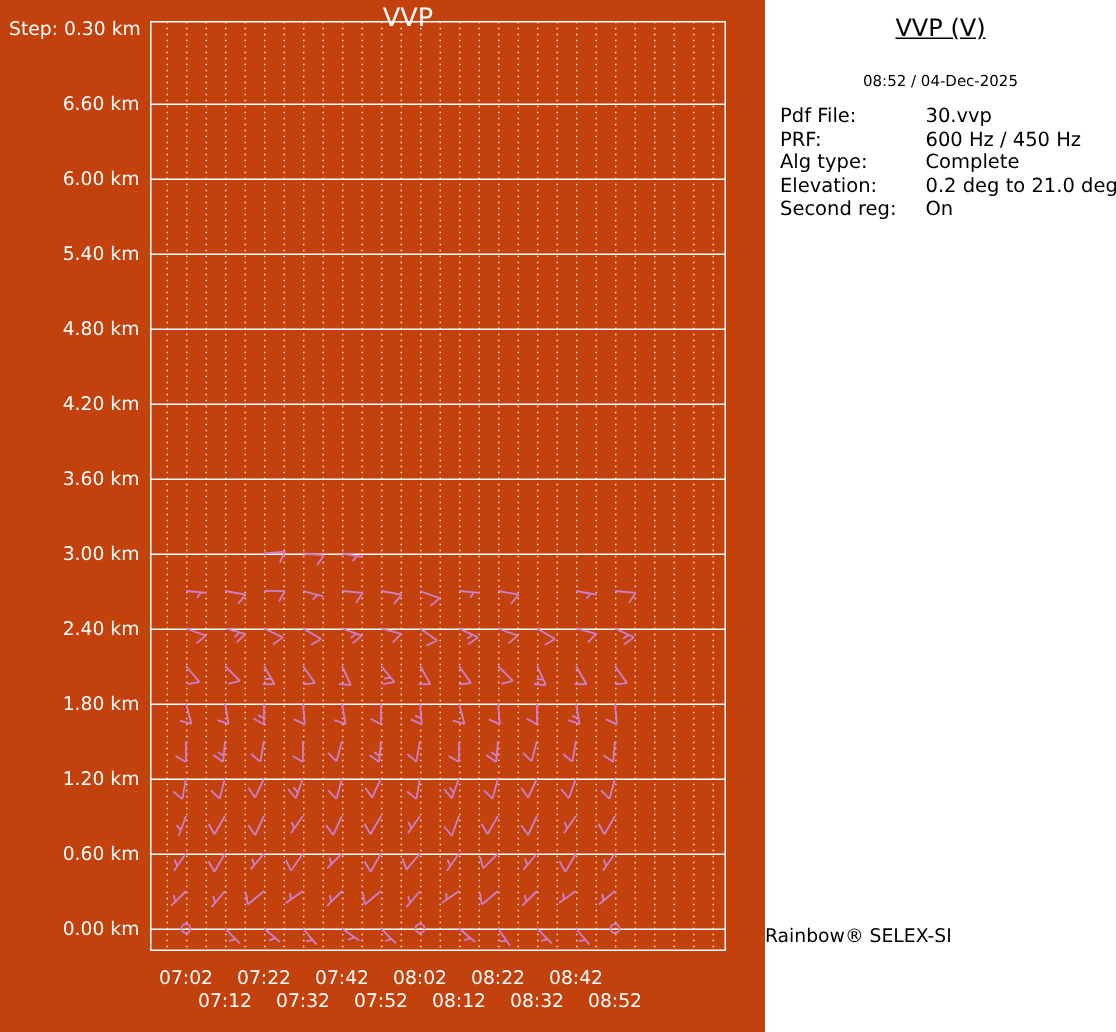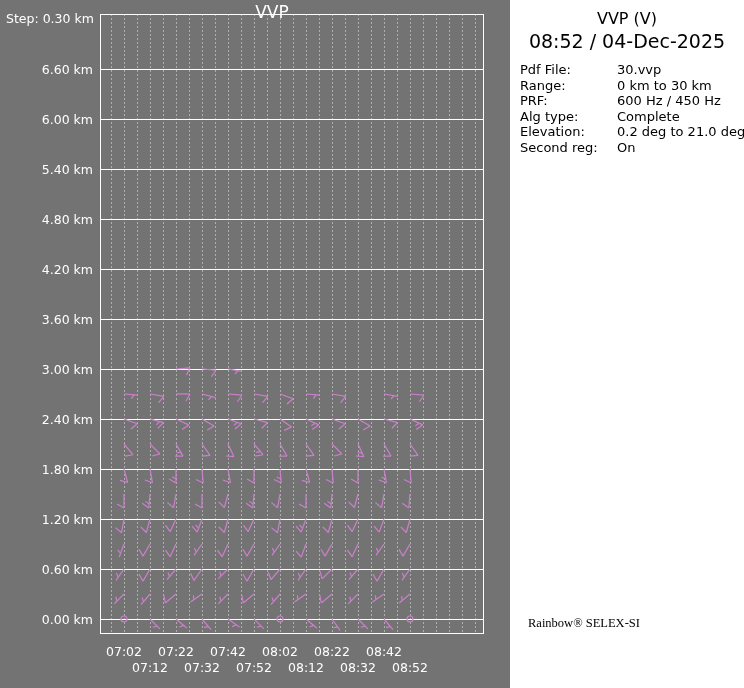--- a/index.html
+++ b/index.html
@@ -4,43 +4,43 @@
 <style>
   html, body { margin:0; padding:0; }
   body {
     width:744px; height:688px; overflow:hidden;
     background:#000;
     font-family:"DejaVu Sans", "Liberation Sans", sans-serif;
   }
   .screen { position:relative; width:744px; height:688px; }
 
   
-  .chart-panel { position:absolute; left:0; top:0; width:510px; height:688px; background:#737373; }
+  .chart-panel { position:absolute; left:0; top:0; width:510px; height:688px; background:#c2410c; }
   .chart-title {
     position:absolute; left:100px; top:2px; width:344px; text-align:center;
     color:#fff; font-size:17px;
   }
   .step-label {
     position:absolute; left:6px; top:11px; color:#fff; font-size:12.5px; white-space:nowrap;
   }
   #plot { position:absolute; left:0; top:0; }
   .axlbl { fill:#ffffff; font-size:12.5px; font-family:"DejaVu Sans","Liberation Sans",sans-serif; }
 
   
   .info-panel {
     position:absolute; left:510px; top:0; width:234px; height:688px;
     background:#ffffff; color:#000;
   }
-  .info-title { text-align:center; font-size:16px; margin-top:9px; }
-  .info-datetime { text-align:center; font-size:19px; margin-top:2px; }
+  .info-title { text-align:center; font-size:16px; margin-top:9px;text-decoration:underline; }
+  .info-datetime { text-align:center; font-size:10px; margin-top:21px; }
   .info-site { text-align:center; font-size:14.5px; margin-top:4px; }
   .info-fields { margin:10px 0 0 10px; font-size:13px; }
   .info-row { display:flex; line-height:15.5px; white-space:nowrap; }
   .info-row .lbl { width:97px; flex:none; }
-  .info-footer { position:absolute; left:18px; top:616px; font-size:12.5px;font-family:Liberation Serif, serif; }
+  .info-footer { position:absolute; left:0; top:616px; font-size:12.5px; }
 </style>
 </head>
 <body>
 
 <div class="screen">
 
   <div class="chart-panel">
     <div class="step-label">Step: 0.30 km</div>
     <div class="chart-title">VVP</div>
     <svg id="plot" width="510" height="688" viewBox="0 0 510 688">
@@ -609,24 +609,20 @@
 
   <div class="info-panel">
     <div class="info-title">VVP (V)</div>
     <div class="info-datetime">08:52 / 04-Dec-2025</div>
     <div class="info-fields" id="info-rows">
         <div class="info-row">
           <span class="lbl">Pdf File:</span>
           <span class="val">30.vvp</span>
         </div>
         <div class="info-row">
-          <span class="lbl">Range:</span>
-          <span class="val">0 km to 30 km</span>
-        </div>
-        <div class="info-row">
           <span class="lbl">PRF:</span>
           <span class="val">600 Hz / 450 Hz</span>
         </div>
         <div class="info-row">
           <span class="lbl">Alg type:</span>
           <span class="val">Complete</span>
         </div>
         <div class="info-row">
           <span class="lbl">Elevation:</span>
           <span class="val">0.2 deg to 21.0 deg</span>

